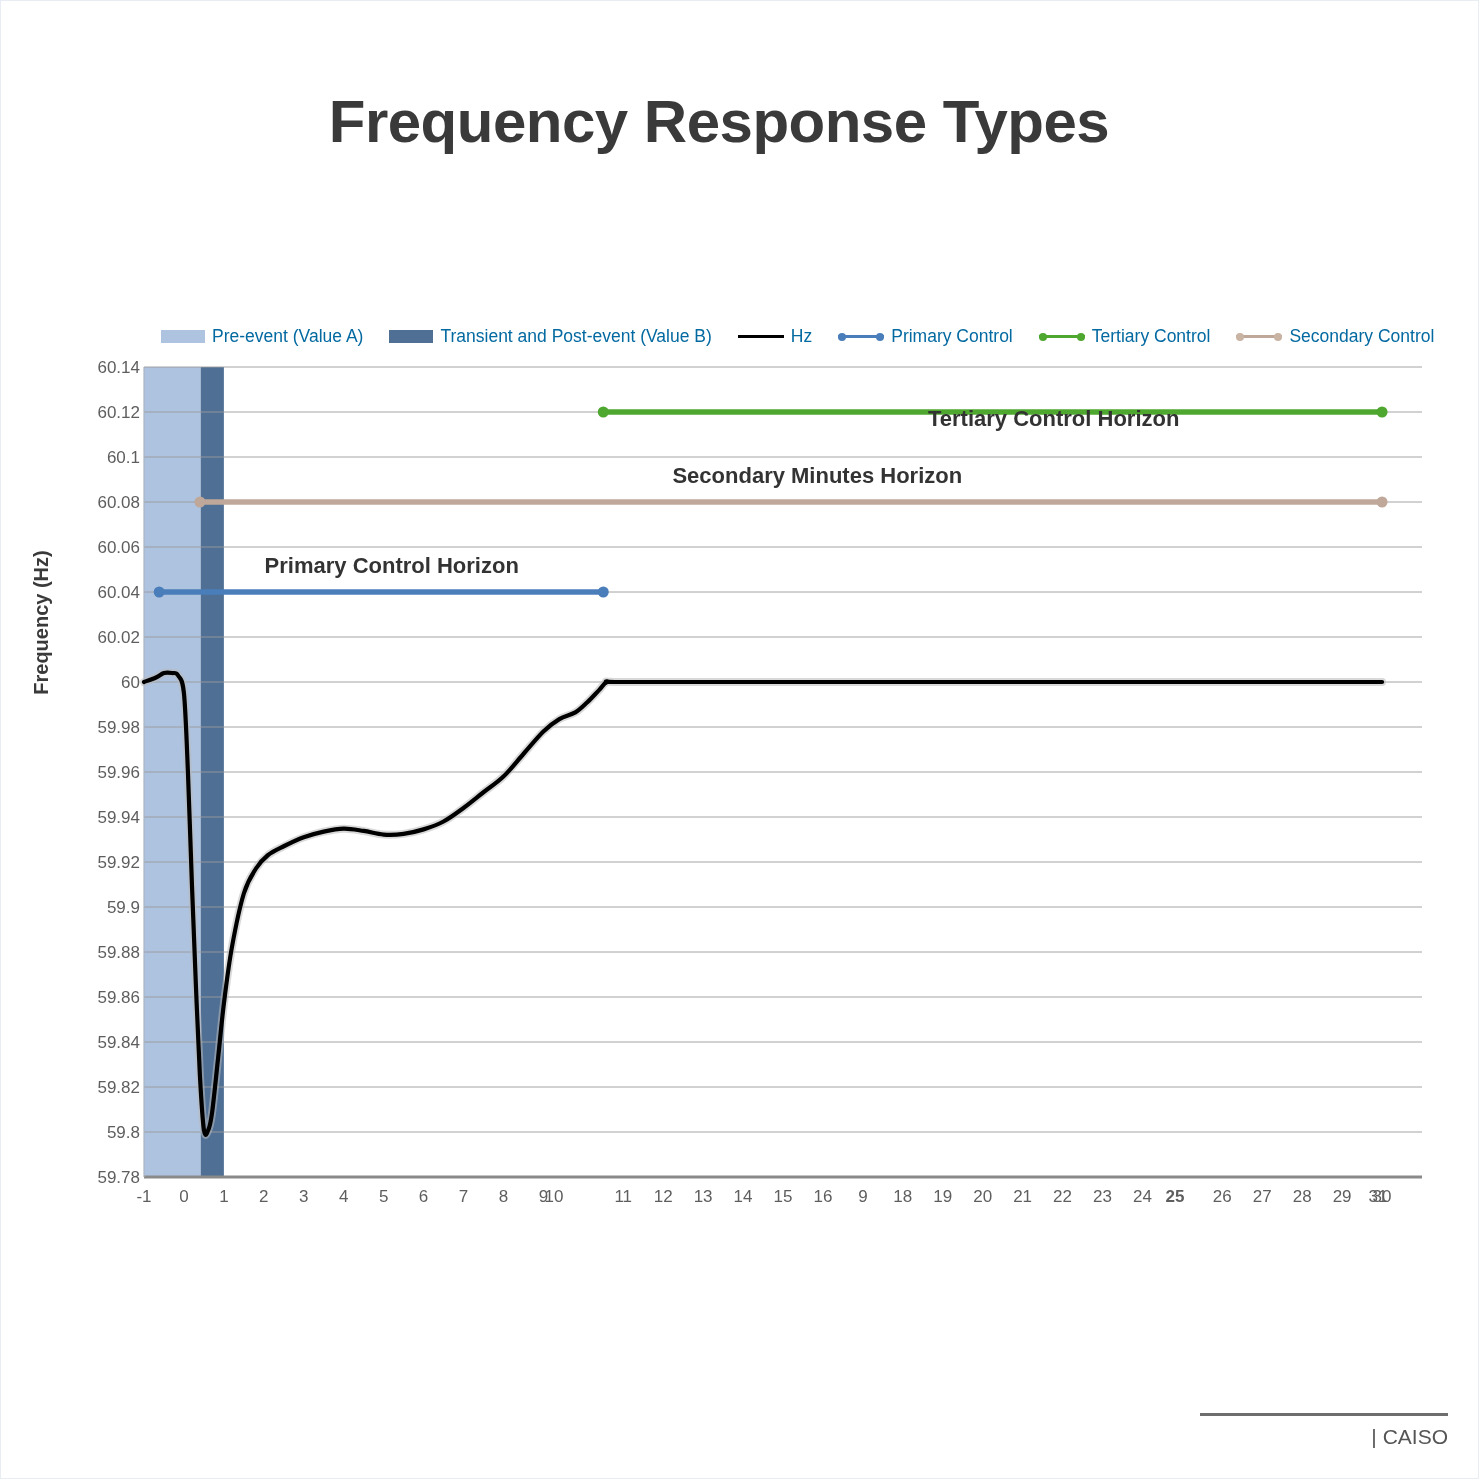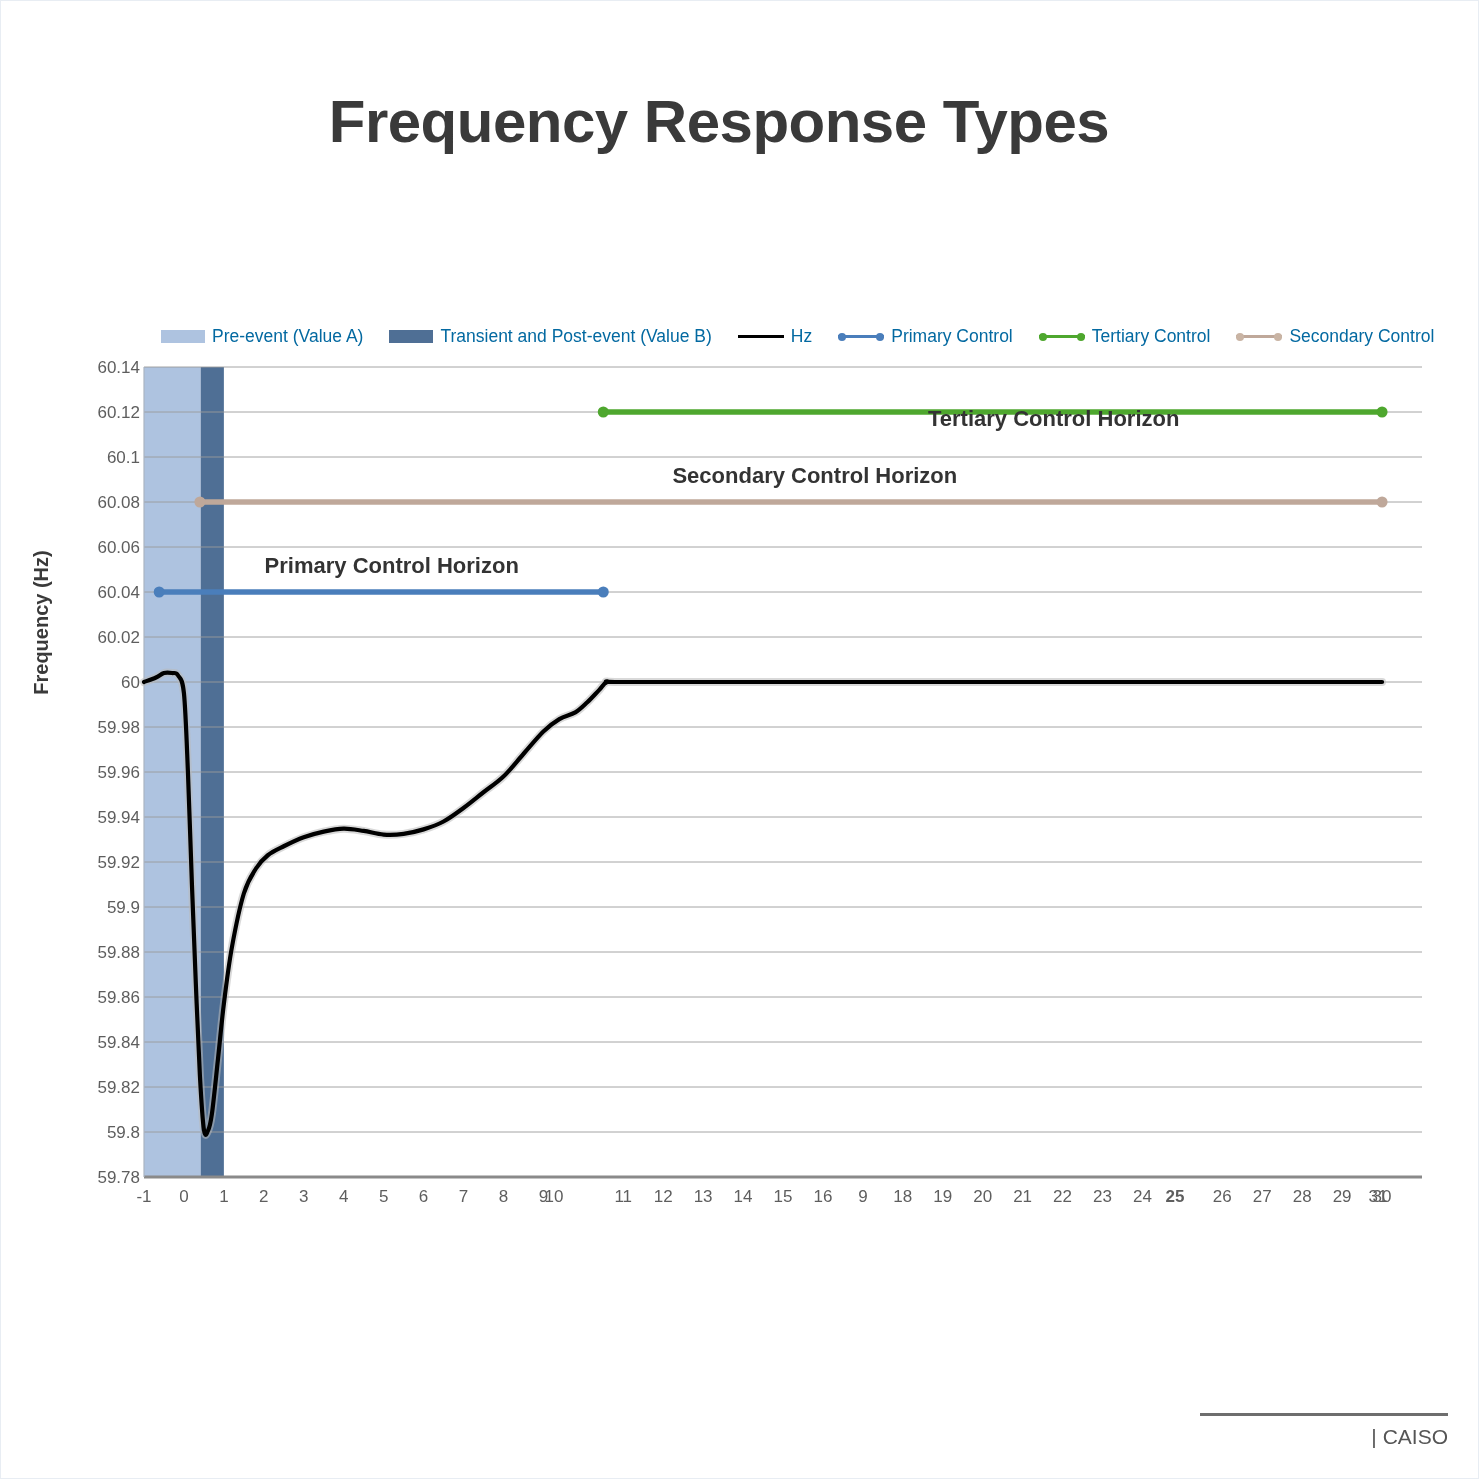--- a/index.html
+++ b/index.html
@@ -288,21 +288,21 @@
         <div class="xtick-label" style="left: 1154px; font-weight: bold;">25</div>
         <div class="xtick-label" style="left: 1201.31px;">26</div>
         <div class="xtick-label" style="left: 1241.25px;">27</div>
         <div class="xtick-label" style="left: 1281.19px;">28</div>
         <div class="xtick-label" style="left: 1321.12px;">29</div>
         <div class="xtick-label" style="left: 1361.06px;">30</div>
         <div class="xtick-label" style="left: 1357px;">31</div>
       </div>
     <div id="annot-layer">
         <div class="annot" style="left: 927px; top: 371.75px; margin-top: 33px;">Tertiary Control Horizon</div>
-        <div class="annot" style="left: 671.45px; top: 461.75px;">Secondary Control Horizon</div>
+        <div class="annot" style="left: 671.45px; top: 461.75px;">Secondary Minutes Horizon</div>
         <div class="annot" style="left: 263.613px; top: 551.75px;">Primary Control Horizon</div>
       </div>
   </div>
 
   <div id="footer-rule"></div>
   <div id="footer-text">| CAISO</div>
 
 </div>
 
 </body></html>

